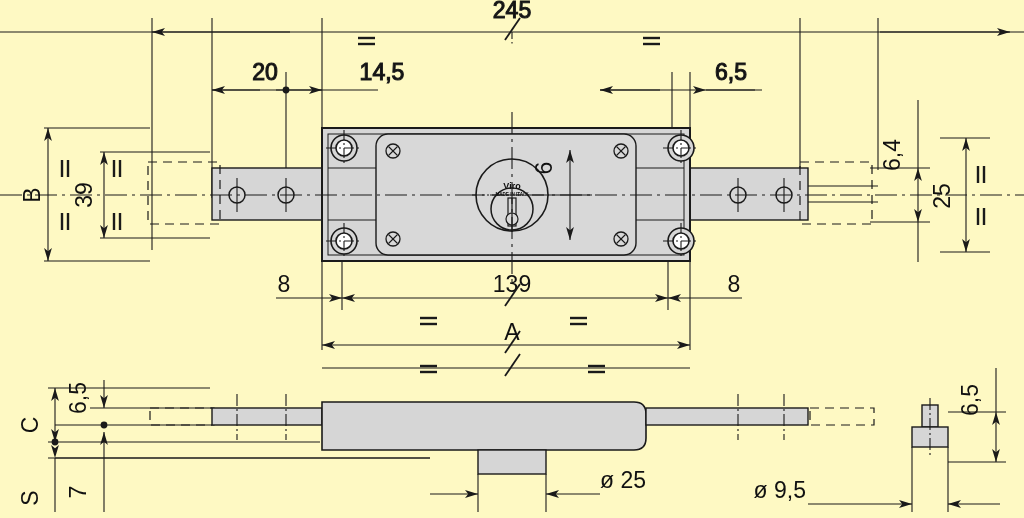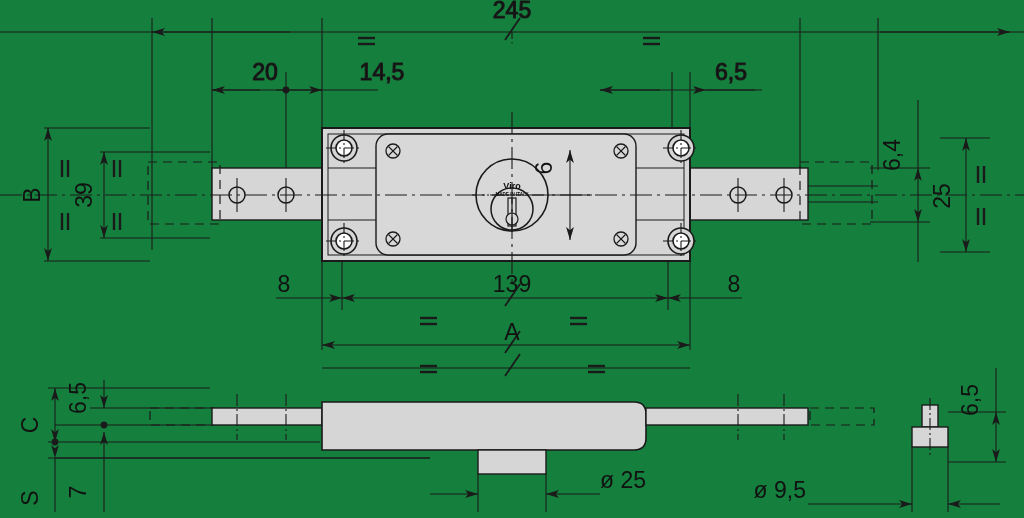--- a/index.html
+++ b/index.html
@@ -1,18 +1,18 @@
 <!DOCTYPE html>
 <html><head>
 <meta charset="utf-8">
 <style>
   html,body{margin:0;padding:0;background:#ffffff;}
   body{width:1024px;height:518px;overflow:hidden;
        font-family:"Liberation Sans","DejaVu Sans",sans-serif;}
-  #stage{position:relative;width:1024px;height:518px;background:#15803d;}
+  #stage{position:relative;width:1024px;height:518px;background:#fef9c3;}
   svg{display:block;}
   .dimtext{font-family:"Liberation Sans","DejaVu Sans",sans-serif;
            font-size:23px;fill:#111;}
   .lbl{font-family:"Liberation Sans","DejaVu Sans",sans-serif;
        font-size:23px;fill:#111;}
   .brand{font-family:"Liberation Sans","DejaVu Sans",sans-serif;
          font-size:9px;font-weight:bold;fill:#111;}
   .brandsub{font-family:"Liberation Sans","DejaVu Sans",sans-serif;
             font-size:4.6px;font-weight:bold;fill:#111;}
 </style>

